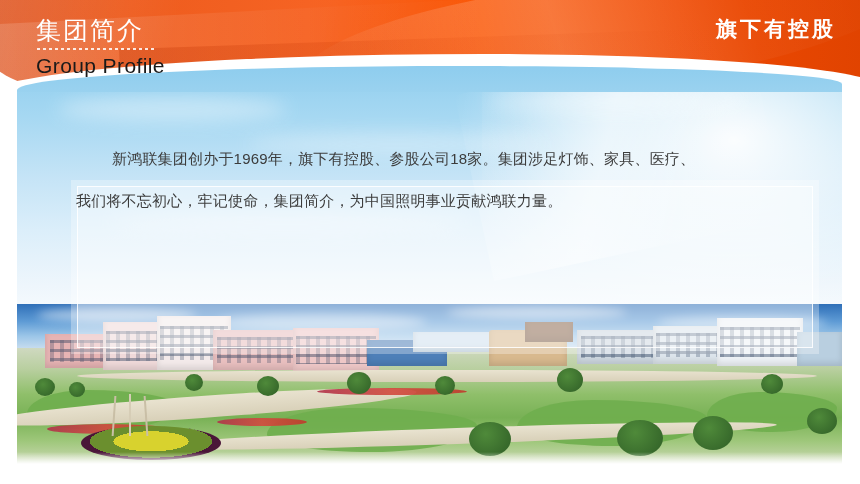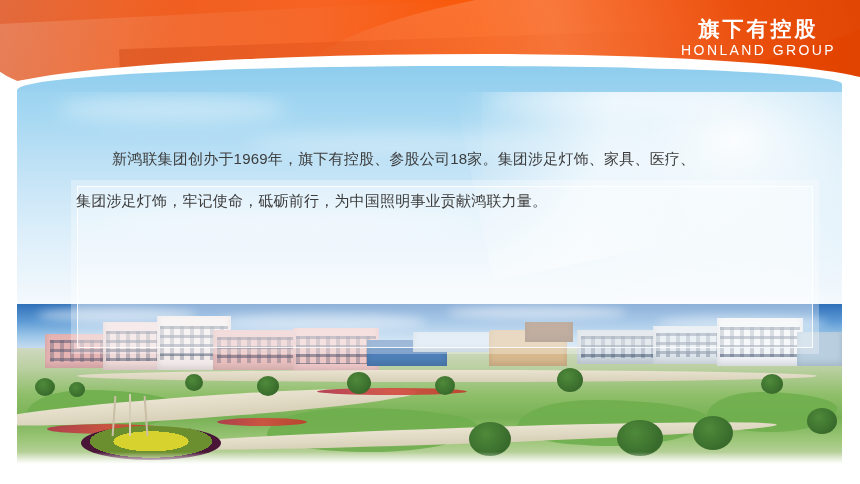--- a/index.html
+++ b/index.html
@@ -374,31 +374,35 @@
       <div class="tree" style="left:790px; top:104px; width:30px; height:26px;"></div>
 
       <div class="photo-fade-bottom"></div>
     </div>
 
     <div class="text-panel"></div>
   </div>
 
   <div class="panel-text">
     <span class="ln indent">新鸿联集团创办于1969年，旗下有控股、参股公司18家。集团涉足灯饰、家具、医疗、</span>
-    <span class="ln">集团涉足灯饰，牢记使命，砥砺前行，为中国照明事业贡献鸿联力量。</span>
+    <span class="ln">我们将不忘初心，牢记使命，集团简介，为中国照明事业贡献鸿联力量。</span>
   </div>
 
   <div class="header">
     <div class="header-orange"></div>
     <div class="wave-a"></div>
     <div class="wave-b"></div>
     <div class="wave-c"></div>
     <div class="header-white-sliver"></div>
     <div class="header-blue-edge"></div>
 
+    <div class="title-block">
+      <div class="title-cn">集团简介</div>
+      <div class="title-dots"></div>
+      <div class="title-en">Group Profile</div>
+    </div>
 
     <div class="logo">
       <div class="logo-cn">旗下有控股</div>
-      <div class="logo-en">HONLAND GROUP</div>
     </div>
   </div>
 
 </div>
 
 </body></html>

